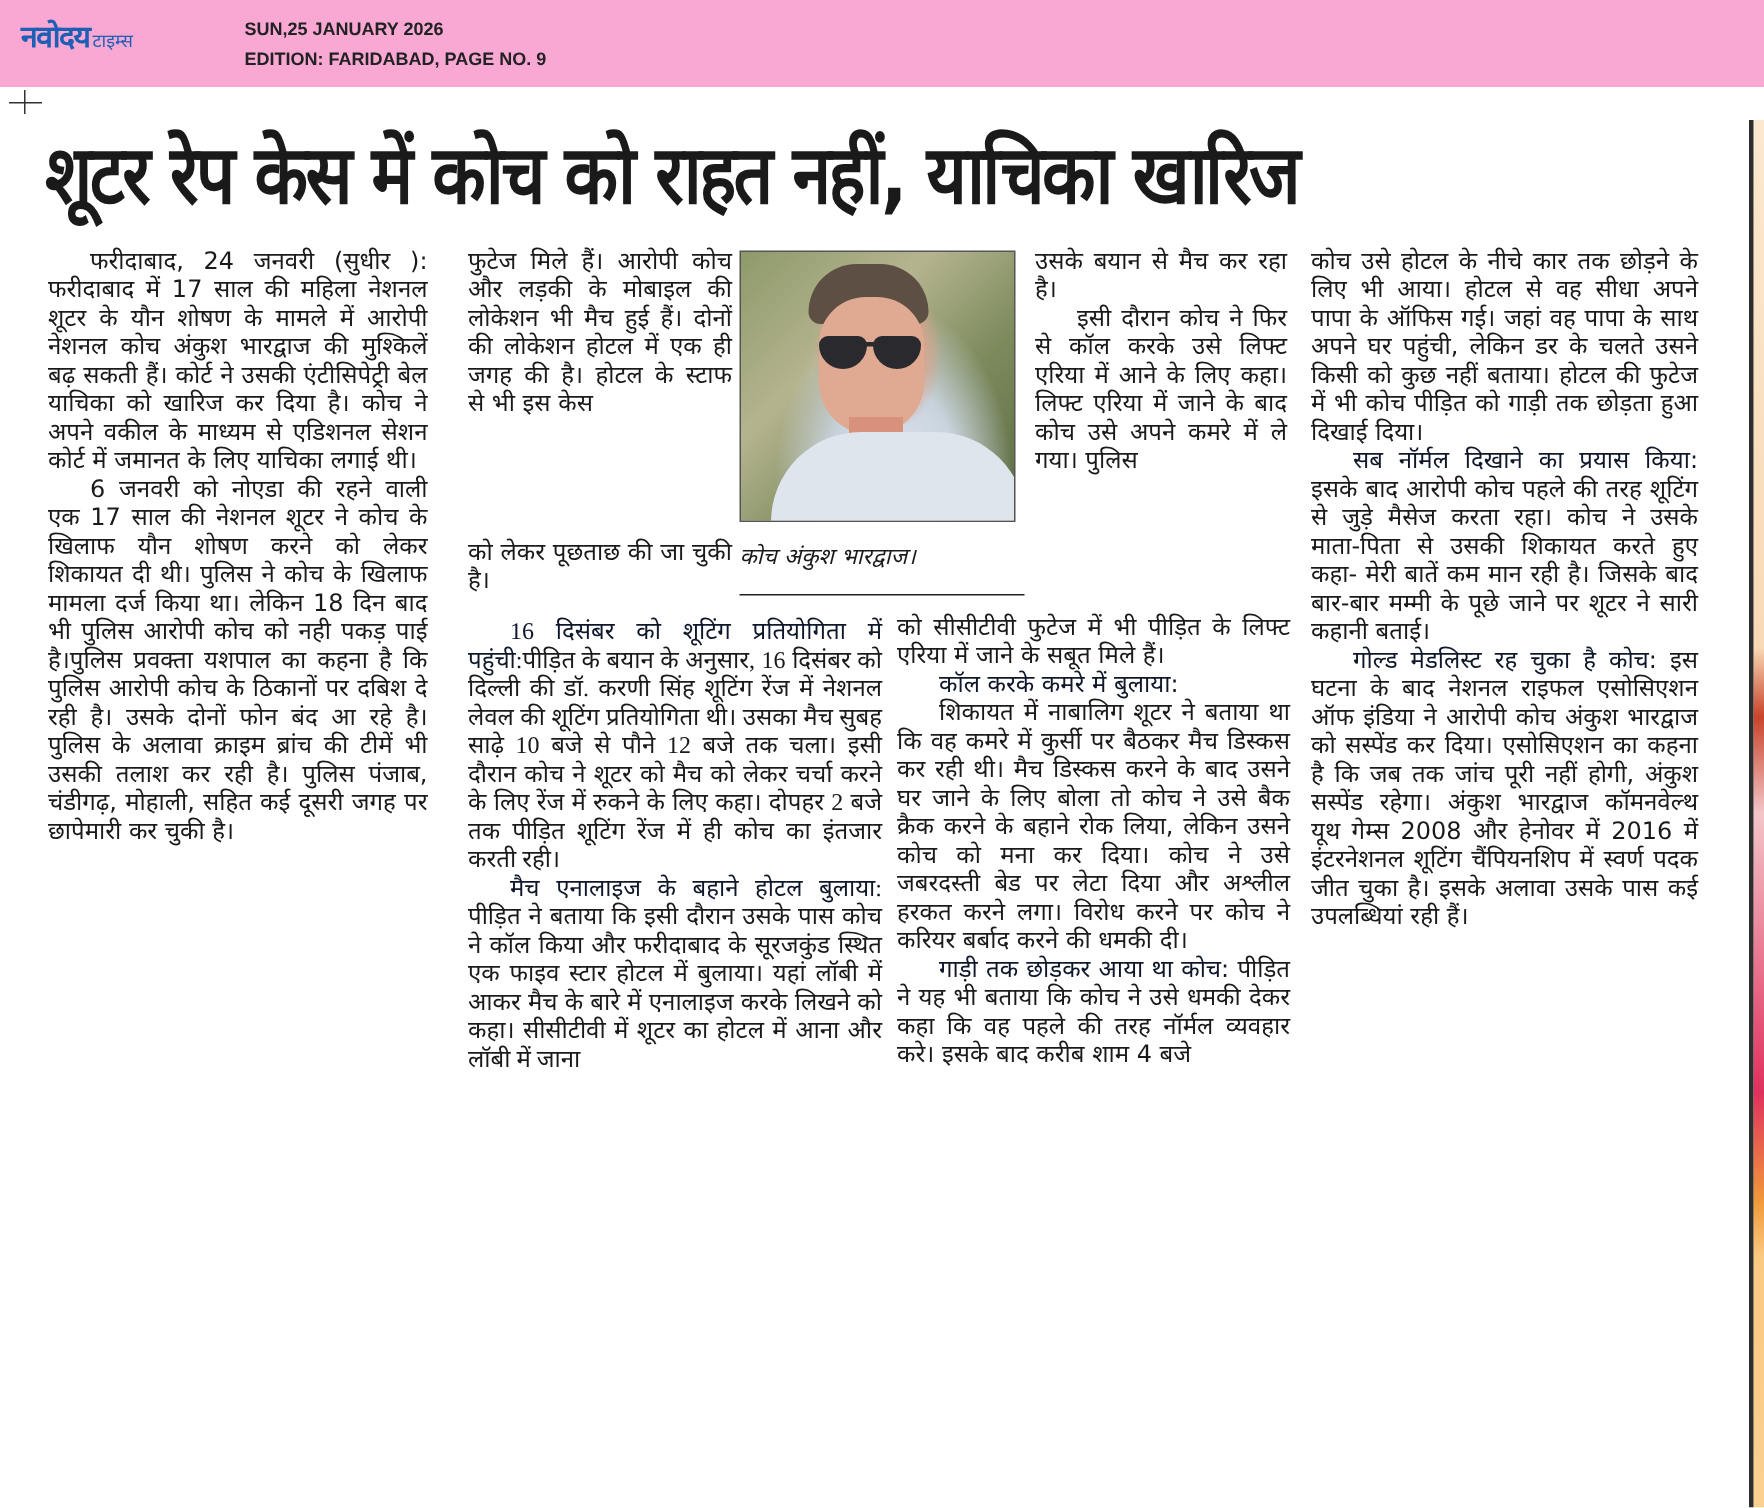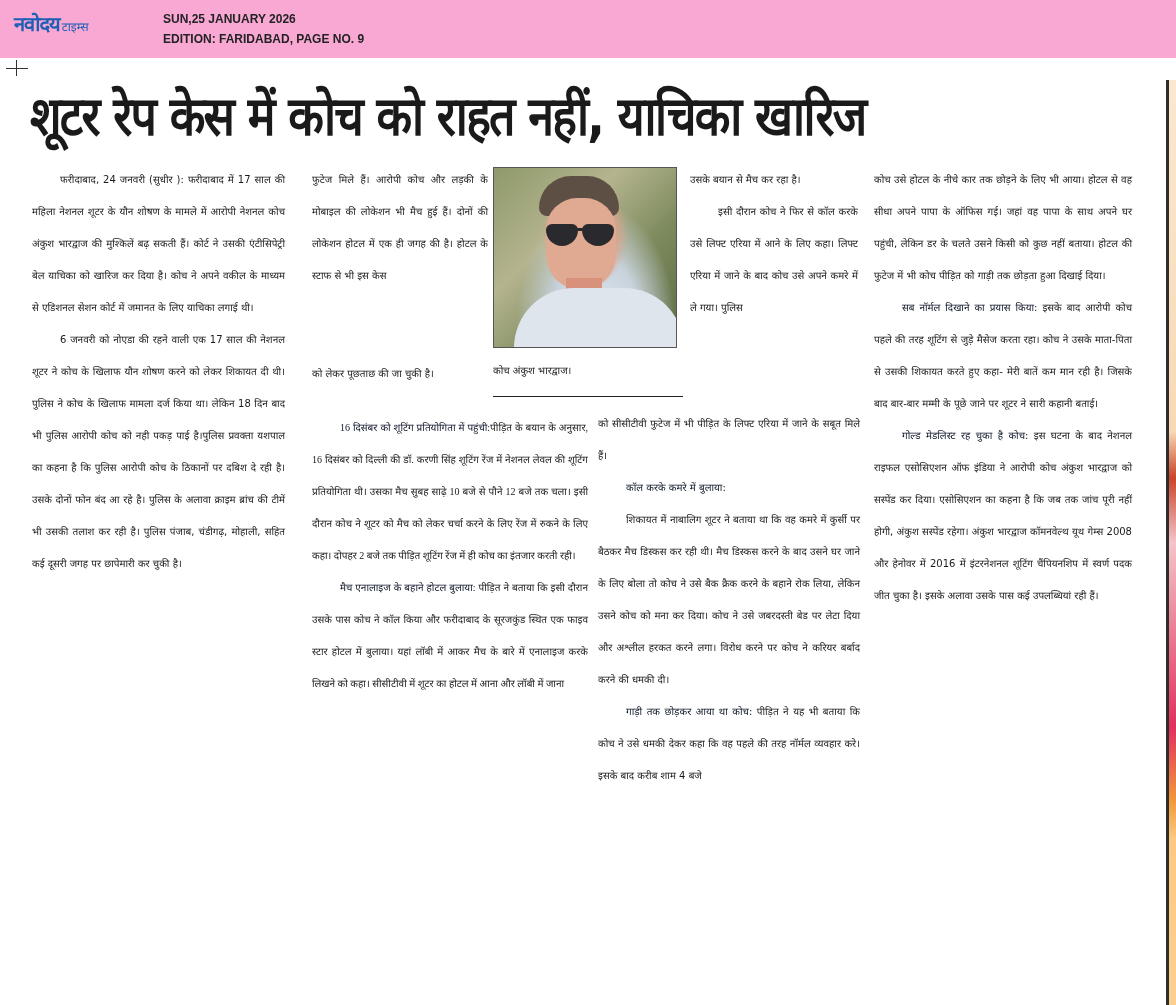--- a/index.html
+++ b/index.html
@@ -13,21 +13,21 @@
     .edition-info { position: absolute; left: 163px; top: 9px; font-family: "Liberation Sans", sans-serif; font-weight: bold; font-size: 12px; line-height: 20px; color: #222; }
 
     .crop-mark { position: absolute; left: 6px; top: 60px; width: 22px; height: 16px; }
     .crop-mark::before { content: ""; position: absolute; left: 10px; top: 0; width: 1px; height: 16px; background: #333; }
     .crop-mark::after { content: ""; position: absolute; left: 0; top: 8px; width: 22px; height: 1px; background: #333; }
 
     .headline { position: absolute; left: 30px; top: 82px; width: 1120px; font-family: "DejaVu Sans", sans-serif; font-size: 54px; line-height: 70px; color: #1a1a1a; letter-spacing: -2px; transform: scaleX(0.86); transform-origin: left center; white-space: nowrap; }
 
     .side-strip { position: absolute; left: 1166px; top: 80px; width: 10px; height: 925px; background: linear-gradient(#fbe8cf 0%, #f8d9b5 38%, #c9442b 43%, #f3c5c8 50%, #e0305e 70%, #f19a3a 78%, #fbc982 82%, #fbd08f 100%); border-left: 3px solid #2e2e2e; }
 
-    .col { position: absolute; top: 164px; font-family: "DejaVu Sans", sans-serif; font-size: 10px; line-height: 32px; text-align: justify; color: #1a1a1a; }
+    .col { position: absolute; top: 164px; font-family: "DejaVu Sans", sans-serif; font-size: 16px; line-height: 19px; text-align: justify; color: #1a1a1a; }
     .col p { text-indent: 28px; }
     .col p.noindent { text-indent: 0; }
     .sub { color: #0f172a; }
 
     .col1 { left: 32px; width: 253px; }
     .col2 { left: 312px; width: 176px; }
     .col2b { left: 312px; top: 358px; width: 276px; }
     .col3-top { left: 690px; width: 168px; }
     .col4 { left: 874px; width: 258px; }
 
@@ -36,21 +36,21 @@
                   radial-gradient(ellipse at 56% 86%, #dfe6ee 0%, #c9d3de 30%, transparent 55%),
                   linear-gradient(135deg, #8e9a6a 0%, #b5b48f 35%, #7c8a5c 65%, #5d6b45 100%); }
     .photo .hair { position: absolute; left: 45px; top: 8px; width: 80px; height: 40px; border-radius: 40px 40px 10px 10px; background: #5e4f45; }
     .photo .face { position: absolute; left: 52px; top: 30px; width: 70px; height: 92px; border-radius: 34px 34px 38px 38px; background: #e0aa92; }
     .photo .glass-l { position: absolute; left: 52px; top: 56px; width: 32px; height: 22px; border-radius: 6px 6px 16px 16px; background: #2a2a2e; }
     .photo .glass-r { position: absolute; left: 88px; top: 56px; width: 32px; height: 22px; border-radius: 6px 6px 16px 16px; background: #2a2a2e; }
     .photo .bridge { position: absolute; left: 82px; top: 60px; width: 8px; height: 3px; background: #2a2a2e; }
     .photo .shirt { position: absolute; left: 20px; top: 120px; width: 170px; height: 70px; border-radius: 60px 60px 0 0; background: #dfe5ec; }
     .photo .neck { position: absolute; left: 72px; top: 110px; width: 36px; height: 30px; background: #d8917a; }
 
-    .caption { position: absolute; left: 493px; top: 359px; width: 184px; font-family: "DejaVu Serif", serif; font-size: 10px; line-height: 24px; color: #1a1a1a; }
+    .caption { position: absolute; left: 493px; top: 359px; width: 184px; font-family: "DejaVu Serif", serif; font-style: italic; font-size: 15px; line-height: 24px; color: #1a1a1a; }
     .caption-rule { position: absolute; left: 493px; top: 396px; width: 190px; height: 1px; background: #222; }
   </style>
 </head>
 <body>
 
 <div class="topbar">
   <div class="logo">
     <span class="logo-main">नवोदय</span>
     <span class="logo-sub">टाइम्स</span>
   </div>

